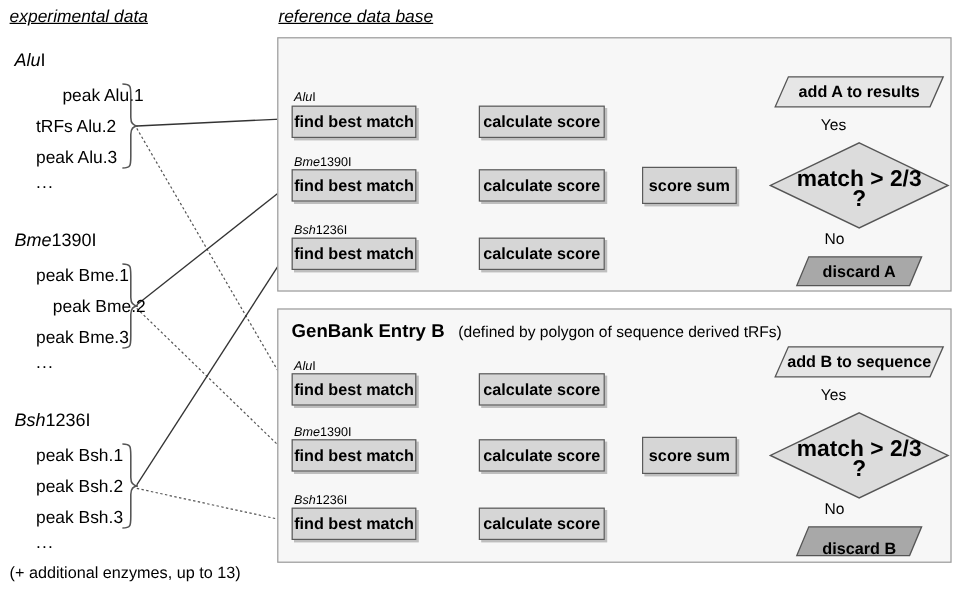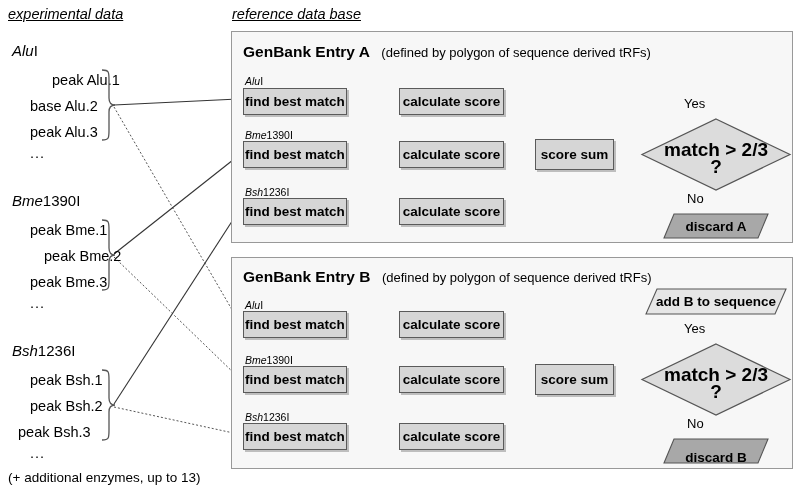--- a/index.html
+++ b/index.html
@@ -175,21 +175,21 @@
     <polyline points="504,436 575,436 575,398" fill="none" stroke="#000" stroke-width="1.2" marker-end="url(#ah)"></polyline>
     <line x1="614" y1="379" x2="642" y2="379" stroke="#000" stroke-width="1.2" marker-end="url(#ah)"></line>
     <line x1="716" y1="351" x2="716" y2="317" stroke="#000" stroke-width="1.2" marker-end="url(#ah)"></line>
     <line x1="716" y1="409" x2="716" y2="437" stroke="#000" stroke-width="1.2" marker-end="url(#ah)"></line>
   </svg>
 
   <div class="abs enz-name" style="left:12px; top:42px;">
     <i>Alu</i><span class="rom">I</span>
   </div>
   <div class="abs peak" style="left:30px; top:72px;margin-left:22px;">peak Alu.1</div>
-  <div class="abs peak" style="left:30px; top:98px;">base Alu.2</div>
+  <div class="abs peak" style="left:30px; top:98px;">tRFs Alu.2</div>
   <div class="abs peak" style="left:30px; top:124px;">peak Alu.3</div>
   <div class="abs dots" style="left:30px; top:145px;">...</div>
   <svg class="abs" style="left:100px; top:68px;" width="20" height="76">
     <path d="M2,2 C9,2 9,4 9,12 L9,30 C9,36 12,37 15,37 C12,37 9,38 9,44 L9,62 C9,70 9,72 2,72" fill="none" stroke="#555555" stroke-width="1.3"></path>
   </svg>
 
   <div class="abs enz-name" style="left:12px; top:192px;">
     <i>Bme</i><span class="rom">1390I</span>
   </div>
   <div class="abs peak" style="left:30px; top:222px;">peak Bme.1</div>
@@ -198,34 +198,30 @@
   <div class="abs dots" style="left:30px; top:295px;">...</div>
   <svg class="abs" style="left:100px; top:218px;" width="20" height="76">
     <path d="M2,2 C9,2 9,4 9,12 L9,30 C9,36 12,37 15,37 C12,37 9,38 9,44 L9,62 C9,70 9,72 2,72" fill="none" stroke="#555555" stroke-width="1.3"></path>
   </svg>
 
   <div class="abs enz-name" style="left:12px; top:342px;">
     <i>Bsh</i><span class="rom">1236I</span>
   </div>
   <div class="abs peak" style="left:30px; top:372px;">peak Bsh.1</div>
   <div class="abs peak" style="left:30px; top:398px;">peak Bsh.2</div>
-  <div class="abs peak" style="left:18px; top:424px;">peak Bsh.3</div>
+  <div class="abs peak" style="left:30px; top:424px;">peak Bsh.3</div>
   <div class="abs dots" style="left:30px; top:445px;">...</div>
   <svg class="abs" style="left:100px; top:368px;" width="20" height="76">
     <path d="M2,2 C9,2 9,4 9,12 L9,30 C9,36 12,37 15,37 C12,37 9,38 9,44 L9,62 C9,70 9,72 2,72" fill="none" stroke="#555555" stroke-width="1.3"></path>
   </svg>
 
   <div class="abs footnote" style="left:8px; top:470px;">(+ additional enzymes, up to 13)</div>
 
   <div class="abs entry-box" style="left:231px; top:31px; width:562px; height:212px;"></div>
 
-  <div class="abs" style="left:243px; top:43px;">
-    <span class="entry-title">GenBank Entry A</span>
-    <span class="entry-sub" style="margin-left:7px;">(defined by polygon of sequence derived tRFs)</span>
-  </div>
 
   <div class="abs small-enz" style="left:245px; top:75px;">
     <i>Alu</i><span>I</span>
   </div>
   <div class="abs pbox" style="left:243px; top:88px; width:104px; height:27px;">find best match</div>
   <div class="abs pbox" style="left:399px; top:88px; width:105px; height:27px;">calculate score</div>
 
   <div class="abs small-enz" style="left:245px; top:129px;">
     <i>Bme</i><span>1390I</span>
   </div>
@@ -244,20 +240,26 @@
     <svg width="150" height="73" style="position:absolute;left:0;top:0;">
       <polygon points="75,1 149,36.5 75,72 1,36.5" fill="#dcdcdc" stroke="#555555" stroke-width="1.2"></polygon>
     </svg>
     <div class="diamond-label" style="top:20px;">match &gt;  2/3</div>
     <div class="diamond-label" style="top:37px;">?</div>
   </div>
 
   <div class="branch-label" style="left:684px; top:96px;">Yes</div>
   <div class="branch-label" style="left:687px; top:191px;">No</div>
 
+  <div class="abs para" style="left:645px; top:63px; width:142px; height:27px;">
+    <svg class="para-shape" width="142" height="27">
+      <polygon points="12,1 141,1 130,26 1,26" fill="#e6e6e6" stroke="#555555" stroke-width="1.1"></polygon>
+    </svg>
+    <span class="para-label">add A to results</span>
+  </div>
 
   <div class="abs para" style="left:663px; top:213px; width:106px; height:26px;">
     <svg class="para-shape" width="106" height="26">
       <polygon points="11,1 105,1 95,25 1,25" fill="#a8a8a8" stroke="#555555" stroke-width="1.1"></polygon>
     </svg>
     <span class="para-label">discard A</span>
   </div>
 
   <div class="abs entry-box" style="left:231px; top:257px; width:562px; height:212px;"></div>
 

